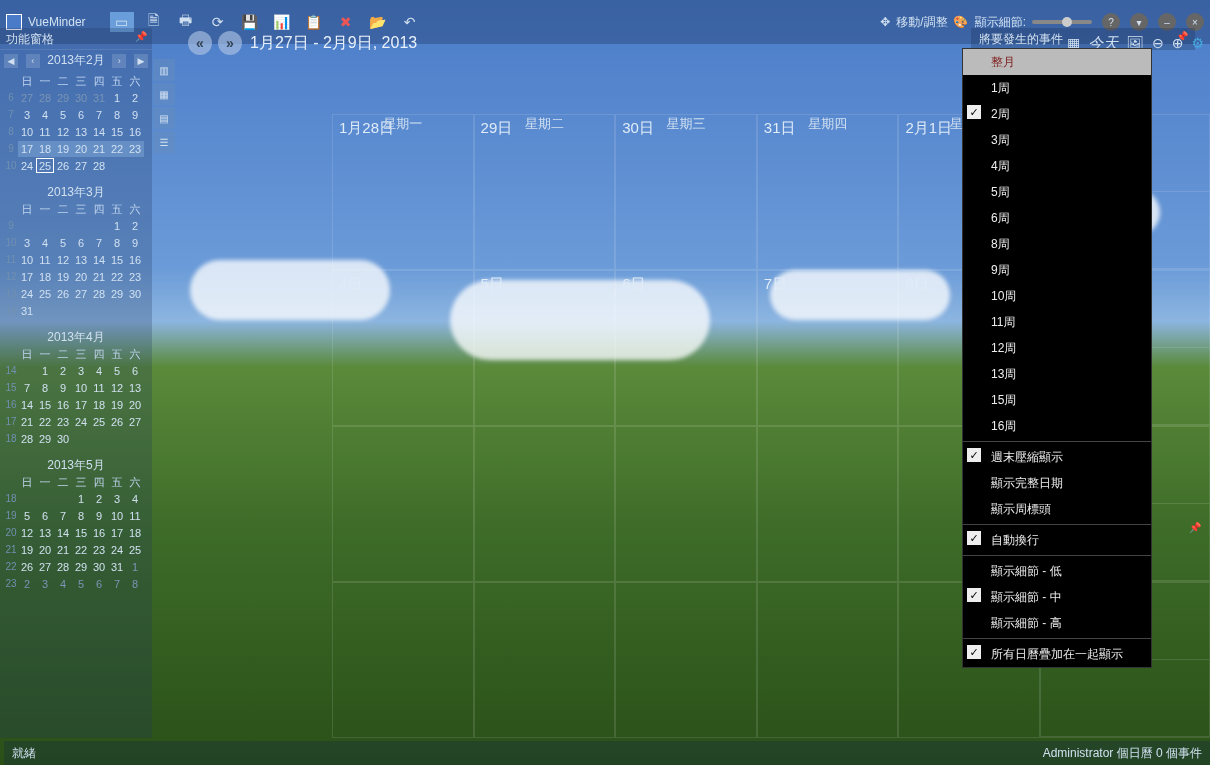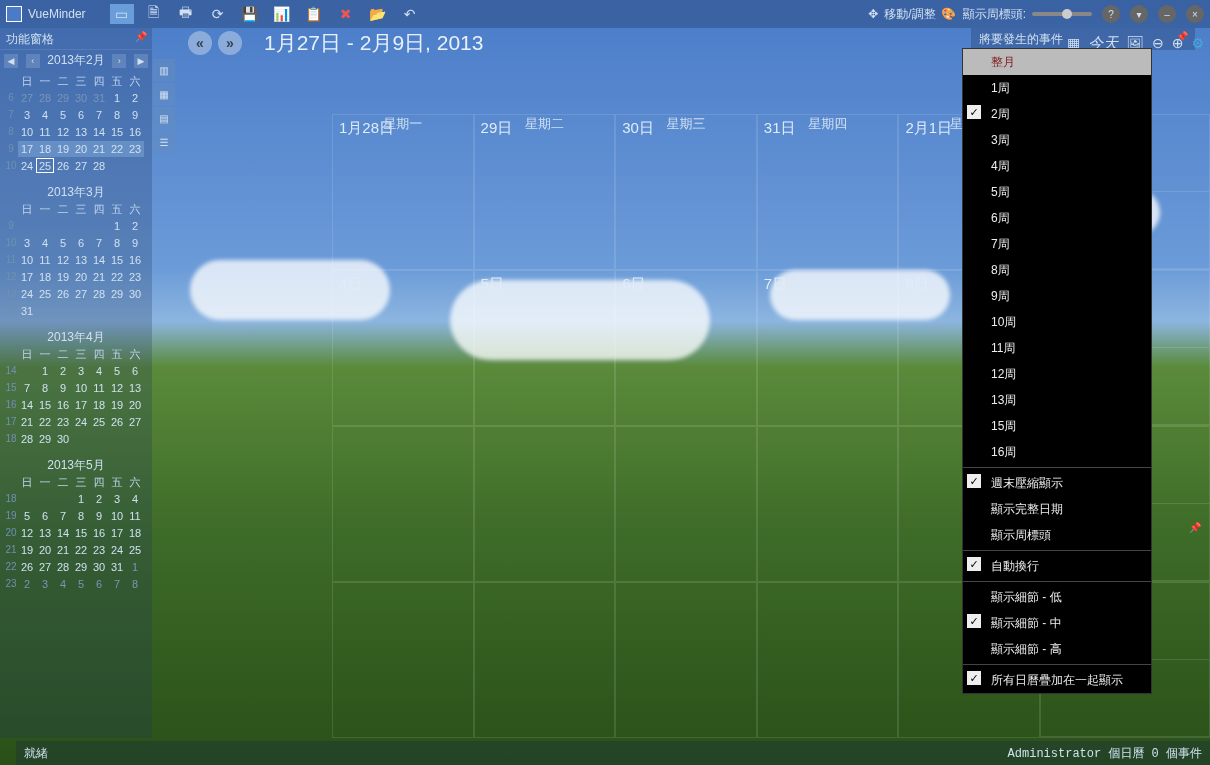--- a/index.html
+++ b/index.html
@@ -5,21 +5,21 @@
 * { margin: 0; padding: 0; box-sizing: border-box; font-family: "Microsoft YaHei", Arial, sans-serif; }
 body {
   width: 1210px; height: 765px; overflow: hidden; position: relative;
   background: linear-gradient(to bottom, #4a7bc8 0%, #6b9bd8 35%, #8cb5e0 42%, #5a8a3a 48%, #3d6b28 70%, #2a5018 100%);
   color: #d0e0f0;
 }
 .bg-clouds { position: absolute; top: 80px; left: 150px; right: 0; height: 380px; pointer-events: none; }
 .cloud { position: absolute; background: rgba(255,255,255,0.75); border-radius: 50px; filter: blur(2px); }
 
 
-.titlebar { height: 28px; display: flex; align-items: center; padding: 0 6px; background: rgba(20,40,80,0.3); font-size: 12px; }
+.titlebar { height: 44px; display: flex; align-items: center; padding: 0 6px; background: rgba(20,40,80,0.3); font-size: 12px; }
 .titlebar .logo { width: 16px; height: 16px; background: #4a7bc8; border: 1px solid #fff; margin-right: 6px; }
 .titlebar .name { flex: 0 0 auto; margin-right: 20px; }
 .titlebar .tb-icon { width: 24px; height: 20px; margin: 0 4px; display: inline-flex; align-items: center; justify-content: center; cursor: pointer; font-size: 14px; }
 .tb-right { margin-left: auto; display: flex; align-items: center; gap: 6px; }
 .tb-right .lbl { font-size: 12px; }
 .slider { width: 60px; height: 4px; background: #888; border-radius: 2px; position: relative; }
 .slider::after { content:""; position:absolute; width:10px; height:10px; background:#ccc; border-radius:50%; top:-3px; left:30px; }
 .win-btn { width: 18px; height: 18px; border-radius: 50%; background: #666; display: inline-flex; align-items:center; justify-content:center; font-size:10px; cursor:pointer; margin-left:4px; }
 
 
@@ -37,21 +37,21 @@
 .mini-grid .hd { color:#c0d5ef; }
 .mini-grid .sel { background:rgba(120,160,210,0.6); }
 .mini-grid .today { border:1px solid #fff; height:15px; line-height:14px; }
 
 
 .main { position:absolute; left:152px; top:28px; right:0; height:710px; }
 .mainbar { height:30px; display:flex; align-items:center; padding:0 6px; gap:6px; font-size:14px; }
 .view-icons { display:flex; flex-direction:column; position:absolute; left:152px; top:58px; width:24px; }
 .view-icons .vi { width:22px; height:22px; background:rgba(100,140,190,0.5); margin:1px; cursor:pointer; display:flex; align-items:center; justify-content:center; font-size:10px; }
 .navcircle { width:24px; height:24px; border-radius:50%; background:rgba(180,200,230,0.6); display:inline-flex; align-items:center; justify-content:center; cursor:pointer; color:#345; font-weight:bold; }
-.date-range { font-size:21px; color:#e8f0fa; margin-left:16px; }
+.date-range { font-size:16px; color:#e8f0fa; margin-left:2px; }
 .mb-right { margin-left:auto; display:flex; align-items:center; gap:8px; }
 .mb-right .mi { cursor:pointer; font-size:14px; }
 .today-lbl { font-size:15px;font-style:italic; }
 
 
 .weekhdr { position:absolute; left:180px; top:66px; right:0; height:20px; display:grid; grid-template-columns: repeat(5, 1fr) 1.2fr; font-size:13px; }
 .weekhdr span { text-align:center;margin-top:21px; }
 
 
 .calgrid { position:absolute; left:180px; top:86px; right:0; bottom:0; display:grid; grid-template-rows: repeat(4, 1fr); grid-template-columns: repeat(5, 1fr) 1.2fr; }
@@ -64,22 +64,22 @@
 .rp-pin { position:absolute; right:6px; top:3px; font-size:10px; }
 
 
 .viewmenu { position:absolute; right:58px; top:48px; width:190px; background:#000; color:#eee; border:1px solid #333; font-size:12px; z-index:100; }
 .vm-item { padding:4px 8px 4px 28px; position:relative; cursor:pointer; line-height:18px; }
 .vm-item.hl { background:#bbb; color:#7f1d1d; }
 .vm-sep { height:1px; background:#444; margin:2px 0; }
 .vm-check { position:absolute; left:4px; top:4px; width:14px; height:14px; background:#eee; color:#000; font-size:11px; text-align:center; line-height:14px; }
 
 
-.statusbar { position:absolute; left:16px; right:0; bottom:0; height:24px; background:rgba(20,40,70,0.3); display:flex; align-items:center; padding:0 8px; font-size:12px; }
-.statusbar .right { margin-left:auto;font-family:Liberation Mono, monospace; }
+.statusbar { position:absolute; left:4px; right:0; bottom:0; height:24px; background:rgba(20,40,70,0.3); display:flex; align-items:center; padding:0 8px; font-size:12px; }
+.statusbar .right { margin-left:auto; }
 
 .float-pin { position:absolute; right:8px; top:522px; font-size:10px; cursor:pointer; }
 </style>
 </head>
 <body>
 
 <div class="bg-clouds">
   <div class="cloud" style="width:200px;height:60px;left:40px;top:180px"></div>
   <div class="cloud" style="width:260px;height:80px;left:300px;top:200px"></div>
   <div class="cloud" style="width:180px;height:50px;left:620px;top:190px"></div>
@@ -96,21 +96,21 @@
   <span class="tb-icon">💾</span>
   <span class="tb-icon">📊</span>
   <span class="tb-icon">📋</span>
   <span class="tb-icon" style="color:#e55">✖</span>
   <span class="tb-icon">📂</span>
   <span class="tb-icon">↶</span>
   <div class="tb-right">
     <span>✥</span>
     <span class="lbl">移動/調整</span>
     <span>🎨</span>
-    <span class="lbl">顯示周標頭:</span>
+    <span class="lbl">顯示細節:</span>
     <div class="slider"></div>
     <span class="win-btn">?</span>
     <span class="win-btn">▾</span>
     <span class="win-btn">–</span>
     <span class="win-btn">×</span>
   </div>
 </div>
 
 <div class="leftpanel">
   <div class="lp-title">
@@ -431,21 +431,20 @@
 </div>
 
 <div class="viewmenu" id="viewmenu">
     <div class="vm-item hl"><span>整月</span></div>
     <div class="vm-item"><span>1周</span></div>
     <div class="vm-item"><span class="vm-check">✓</span><span>2周</span></div>
     <div class="vm-item"><span>3周</span></div>
     <div class="vm-item"><span>4周</span></div>
     <div class="vm-item"><span>5周</span></div>
     <div class="vm-item"><span>6周</span></div>
-    <div class="vm-item"><span>7周</span></div>
     <div class="vm-item"><span>8周</span></div>
     <div class="vm-item"><span>9周</span></div>
     <div class="vm-item"><span>10周</span></div>
     <div class="vm-item"><span>11周</span></div>
     <div class="vm-item"><span>12周</span></div>
     <div class="vm-item"><span>13周</span></div>
     <div class="vm-item"><span>15周</span></div>
     <div class="vm-item"><span>16周</span></div>
     <div class="vm-sep"></div>
     <div class="vm-item"><span class="vm-check">✓</span><span>週末壓縮顯示</span></div>

